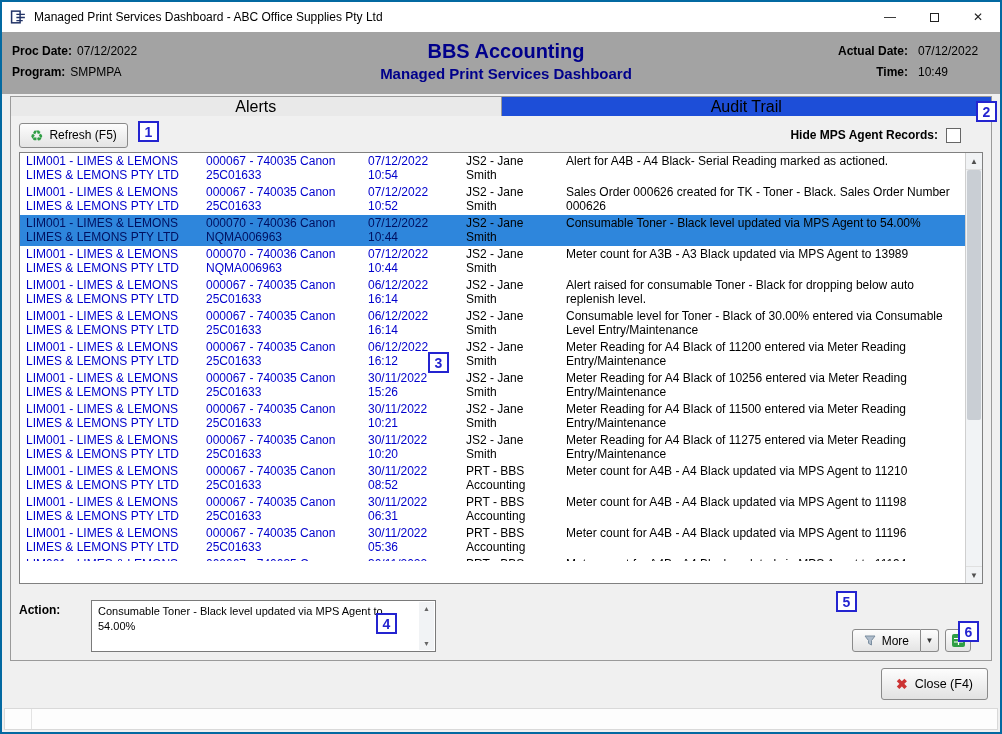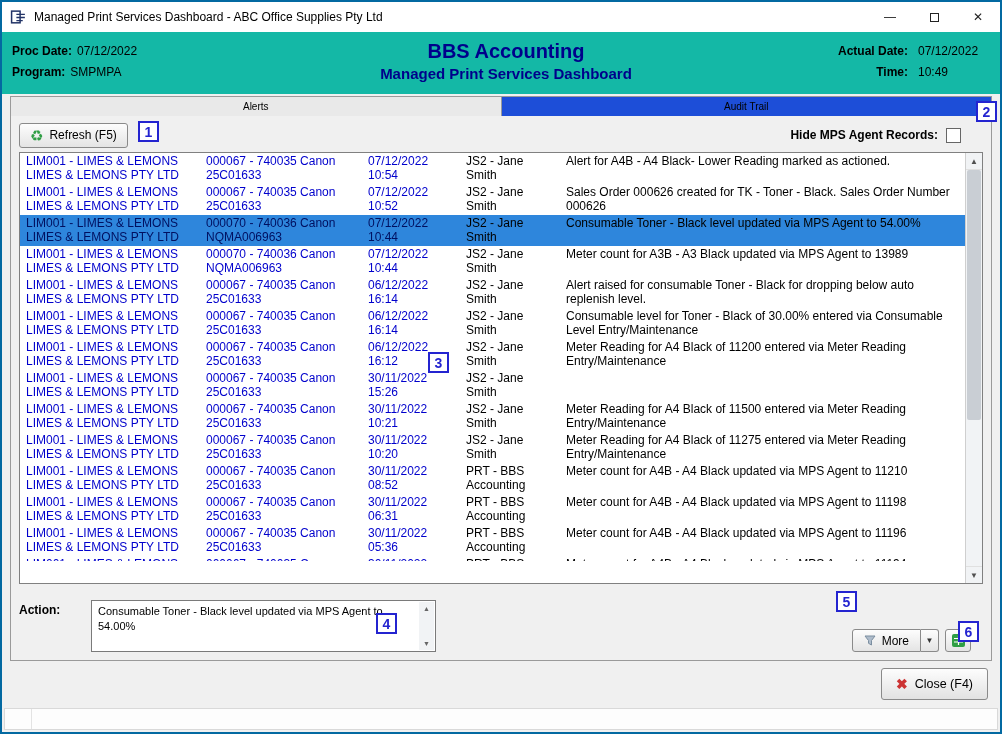--- a/index.html
+++ b/index.html
@@ -8,33 +8,33 @@
   .window { position:relative; width:1002px; height:734px; border:2px solid #0369a1; background:#f0f0f0; overflow:hidden; }
 
   
   .titlebar { display:flex; align-items:center; height:30px; background:#fff; padding-left:8px; }
   .app-icon { width:17px; height:17px; margin-right:7px; flex:0 0 auto; }
   .titlebar .title { font-size:12px; color:#000; flex:1; white-space:nowrap; overflow:hidden; }
   .win-btn { width:44px; height:30px; display:flex; align-items:center; justify-content:center; font-size:12px; color:#222; background:#fff; border:none; }
   .max-glyph { width:9px; height:9px; border:1px solid #222; display:inline-block; }
 
   
-  .header { position:relative; height:62px; background:#14b8a6; padding:6px 10px 0; display:flex; }
+  .header { position:relative; height:62px; background:#a3a3a3; padding:6px 10px 0; display:flex; }
   .hdr-left { width:225px; font-size:12px; line-height:21px; padding-top:3px; white-space:nowrap; }
   .lbl { font-weight:bold; }
   .hdr-left .val { margin-left:5px; }
   .hdr-center { flex:1; text-align:center; }
   .app-title { font-size:20px; font-weight:bold; color:var(--title-navy); line-height:26px; }
   .app-subtitle { font-size:15px; font-weight:bold; color:var(--title-navy); line-height:20px; }
   .hdr-right { width:215px; display:grid; grid-template-columns:auto 72px; column-gap:10px; font-size:12px; line-height:21px; padding-top:3px; align-content:start; justify-content:end; }
   .hdr-right .lbl { text-align:right; }
 
   
   .tabbar { display:flex; margin:2px 8px 0; height:22px; }
-  .tab { flex:1; border:1px solid #9a9a9a; font-size:10px; text-align:center; line-height:20px; background:#e9e9e9; color:#000; }
+  .tab { flex:1; border:1px solid #9a9a9a; font-size:16px; text-align:center; line-height:20px; background:#e9e9e9; color:#000; }
   .tab + .tab { border-left:none; }
   .tab.active { background:#1d4ed8; }
 
   
   .panel { position:absolute; left:8px; right:8px; top:114px; height:545px; border:1px solid #9a9a9a; border-top:none; background:#f0f0f0; }
   .toolbar { display:flex; align-items:center; padding:6px 30px 4px 8px; height:36px; }
   .btn { display:inline-flex; align-items:center; gap:6px; border:1px solid #8a8a8a; border-radius:3px; background:linear-gradient(#fdfdfd,#e4e4e4); font-size:12px; padding:0 10px; height:25px; color:#000; }
   .refresh-icon { color:var(--refresh-green); font-size:15px; line-height:1; }
   .toolbar-right { margin-left:auto; display:flex; align-items:flex-start; gap:8px; }
   .hide-label { font-size:12px; font-weight:bold; }
@@ -159,21 +159,21 @@
               <div>25C01633</div>
             </div>
             <div class="c c3 blue">
               <div>07/12/2022</div>
               <div>10:54</div>
             </div>
             <div class="c c4">
               <div>JS2 - Jane Smith</div>
             </div>
             <div class="c c5">
-              <div>Alert for A4B - A4 Black- Lower Reading marked as actioned.</div>
+              <div>Alert for A4B - A4 Black- Serial Reading marked as actioned.</div>
             </div>
           </div>
           <div class="trow">
             <div class="c c1 blue">
               <div>LIM001 - LIMES &amp; LEMONS</div>
               <div>LIMES &amp; LEMONS PTY LTD</div>
             </div>
             <div class="c c2 blue">
               <div>000067 - 740035 Canon</div>
               <div>25C01633</div>
@@ -297,20 +297,23 @@
             <div class="c c2 blue">
               <div>000067 - 740035 Canon</div>
               <div>25C01633</div>
             </div>
             <div class="c c3 blue">
               <div>30/11/2022</div>
               <div>15:26</div>
             </div>
             <div class="c c4">
               <div>JS2 - Jane Smith</div>
+            </div>
+            <div class="c c5">
+              <div>Meter Reading for A4 Black of 10256 entered via Meter Reading Entry/Maintenance</div>
             </div>
           </div>
           <div class="trow">
             <div class="c c1 blue">
               <div>LIM001 - LIMES &amp; LEMONS</div>
               <div>LIMES &amp; LEMONS PTY LTD</div>
             </div>
             <div class="c c2 blue">
               <div>000067 - 740035 Canon</div>
               <div>25C01633</div>

